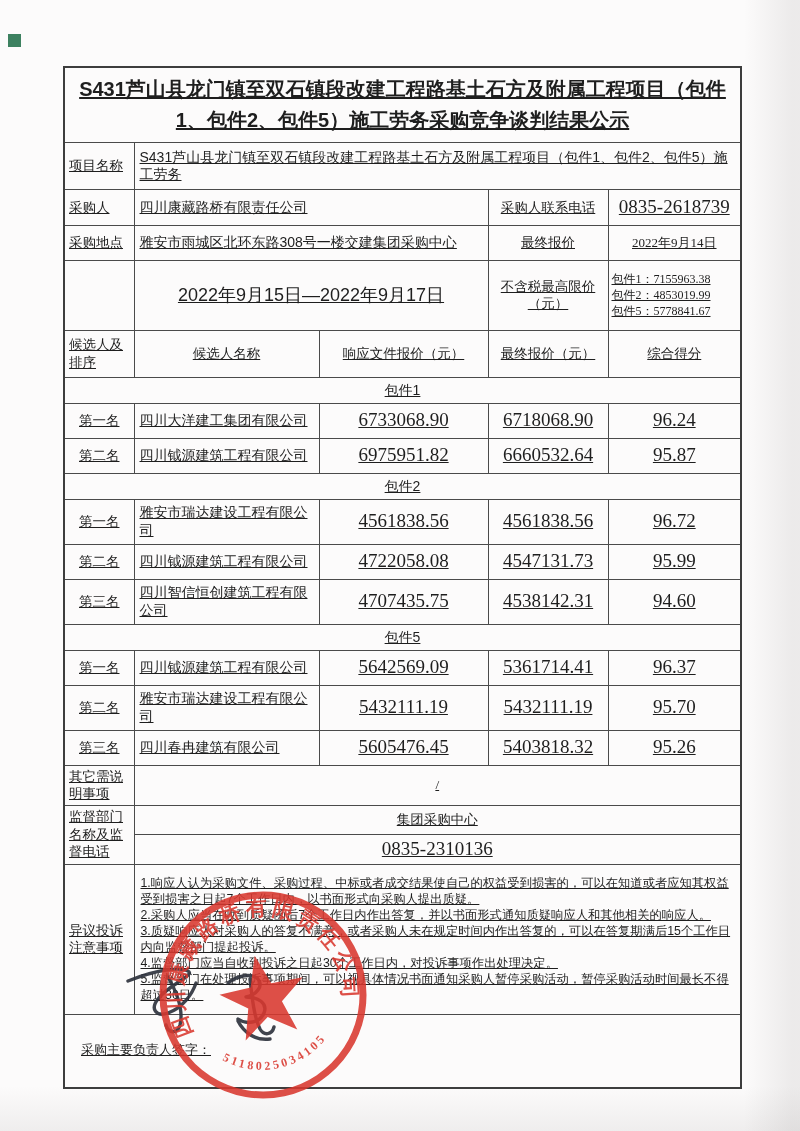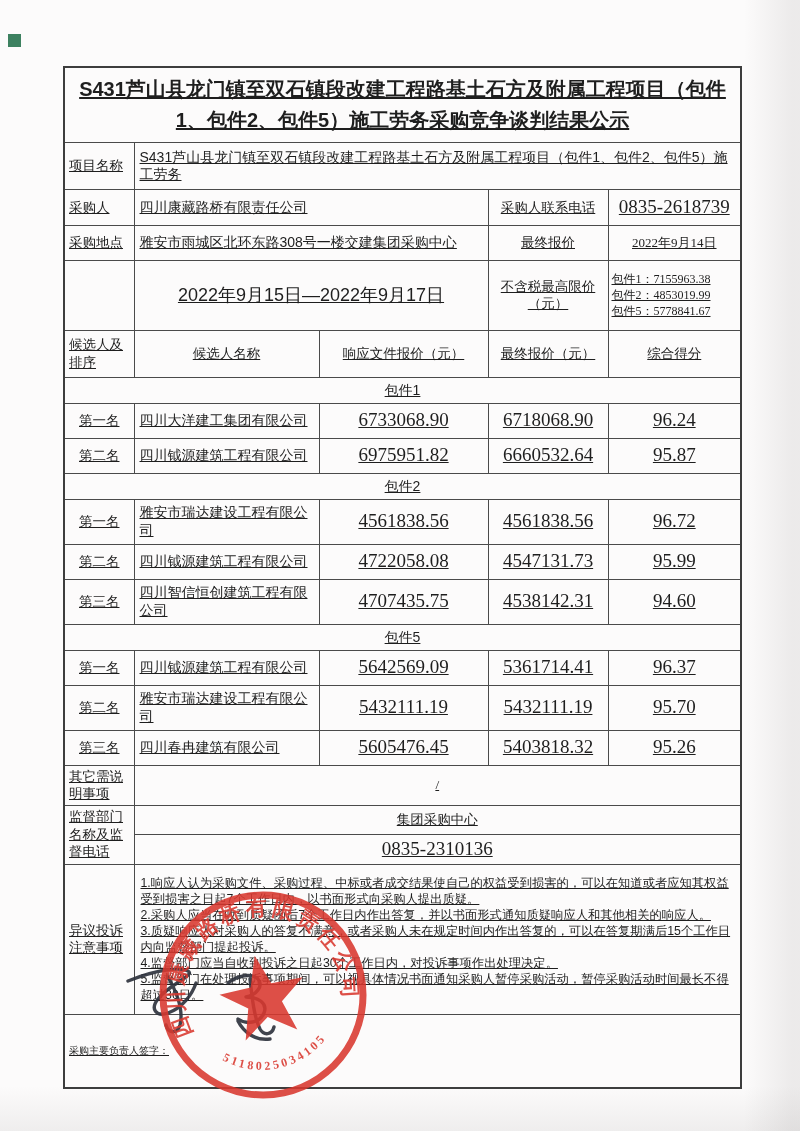--- a/index.html
+++ b/index.html
@@ -22,21 +22,21 @@
   .lbl{text-align:left;padding:2px 4px;}
   .ctr{text-align:center;}
   .name{font-size:14px;text-align:left;line-height:1.25;}
   .num{font-family:"Liberation Serif", serif;font-size:19px;text-align:center;}
   .band{text-align:center;font-size:14px;height:23px;padding:1px;}
   .prices{font-family:"Liberation Serif", serif;font-size:12px;line-height:1.35;
           text-align:left;padding:10px 3px;white-space:nowrap;}
   .prices div{white-space:nowrap;}
   .objection{font-size:12.3px;line-height:16px;text-align:left;vertical-align:middle;padding:6px 6px;}
   .objection p{margin:0;}
-  .sign-cell{position:relative;font-size:10px;text-align:left;padding-left:4px;vertical-align:middle;}
+  .sign-cell{position:relative;font-size:13px;text-align:left;padding-left:16px;vertical-align:middle;}
   .slash{text-align:center;font-family:"Liberation Serif", serif;}
   #seal{position:absolute;left:147px;top:879px;width:232px;height:232px;opacity:.88;
         transform:rotate(-12deg);pointer-events:none;}
   #signature{position:absolute;left:110px;top:925px;width:230px;height:130px;pointer-events:none;}
 </style>
 </head>
 <body>
 
 <div id="corner-mark"></div>
 

